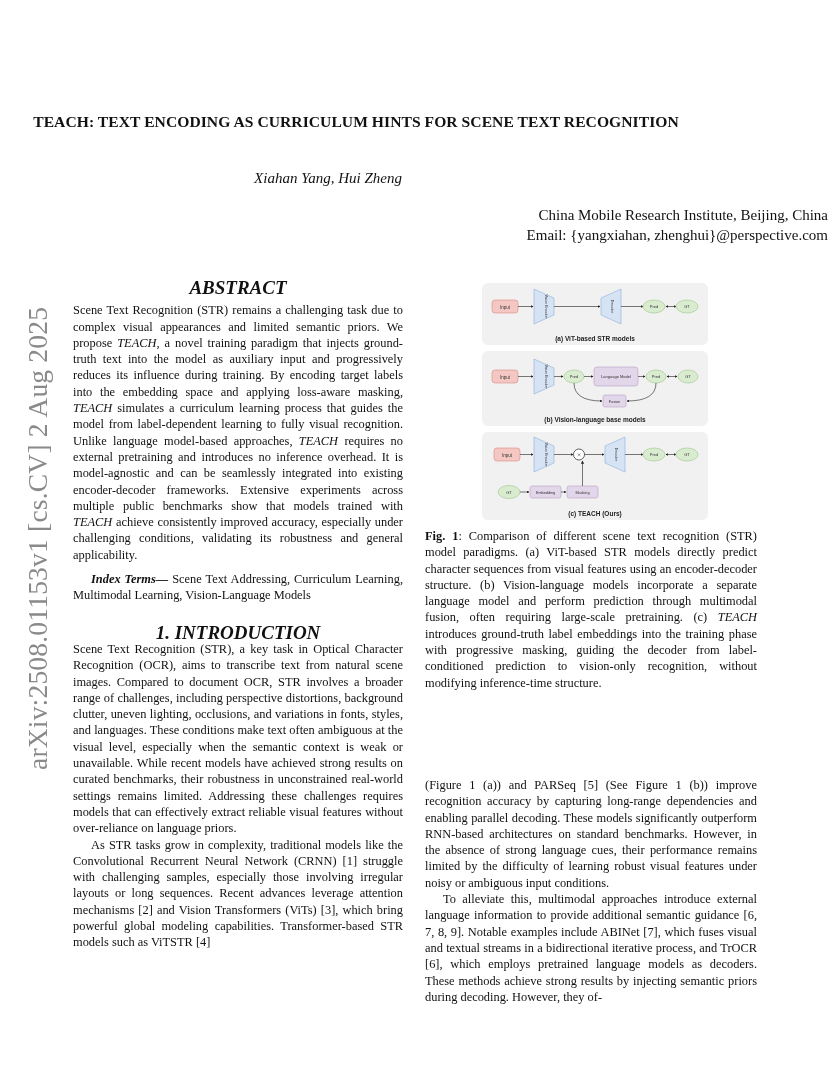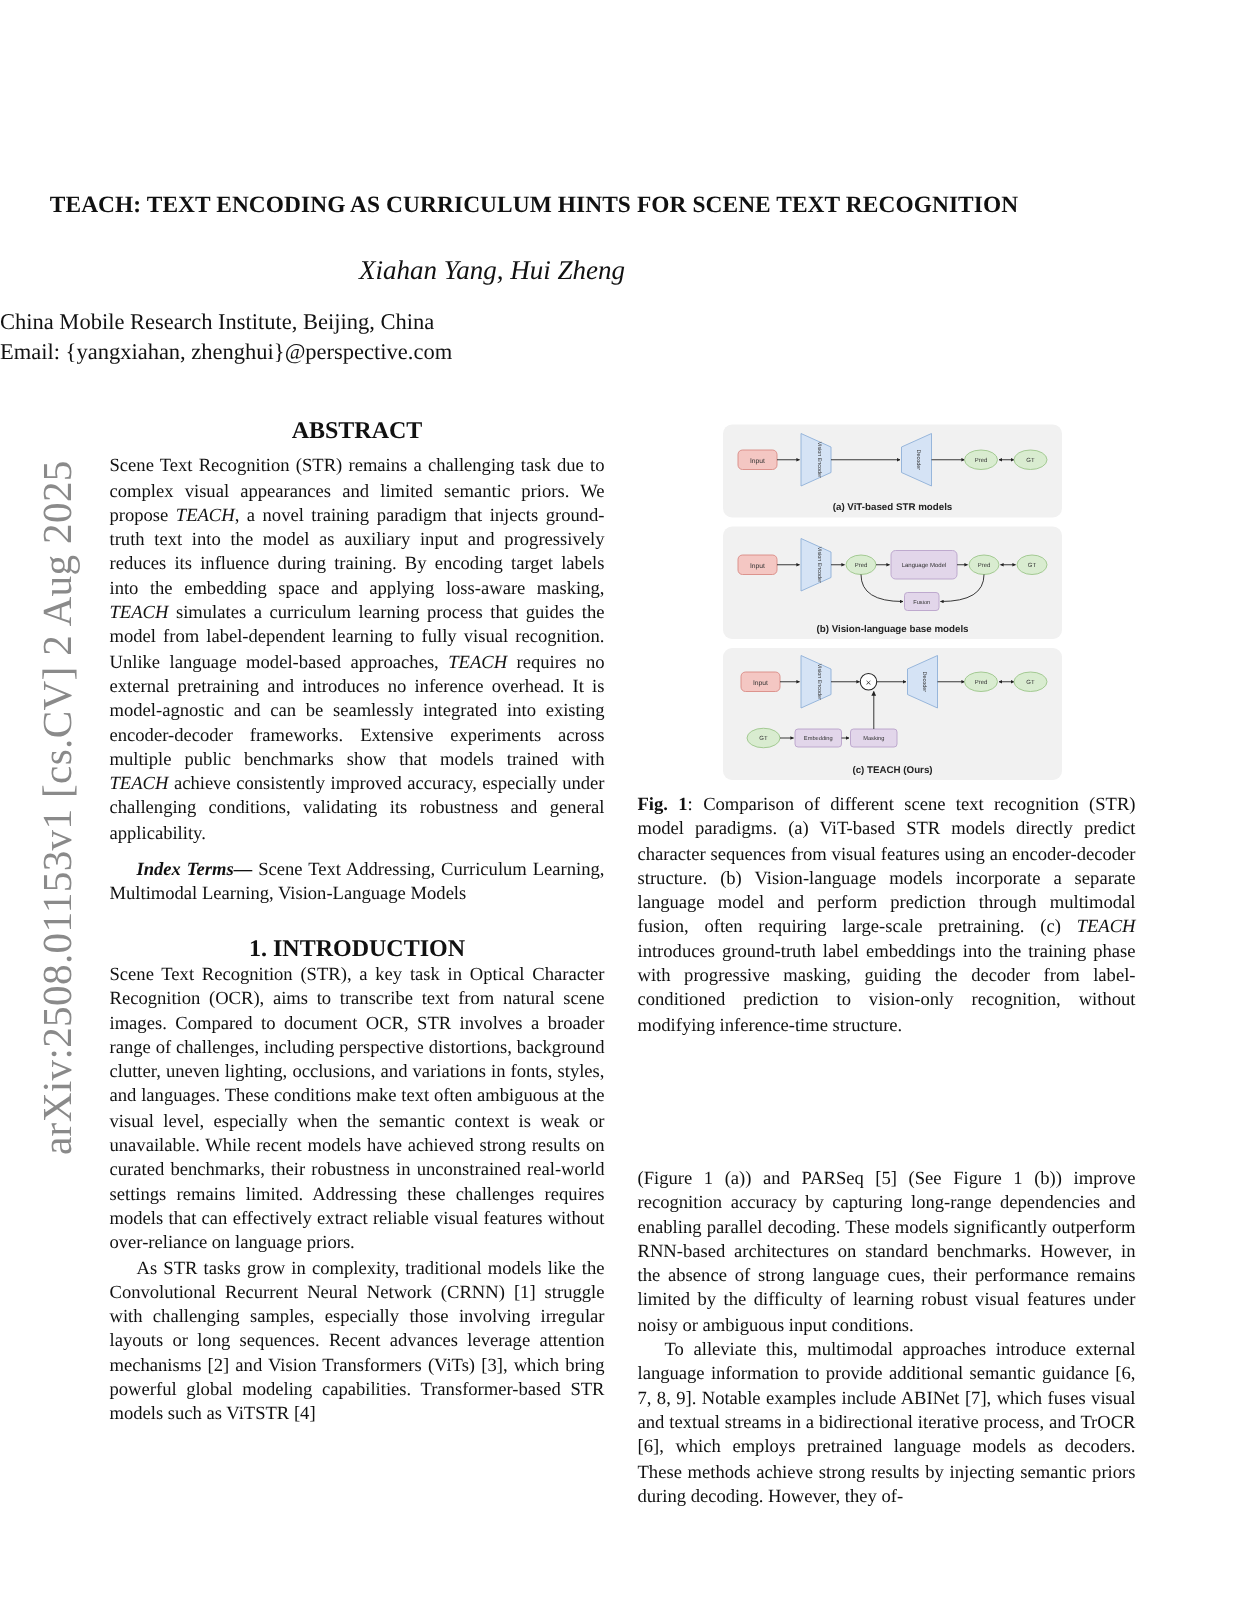--- a/index.html
+++ b/index.html
@@ -1,27 +1,27 @@
 <!DOCTYPE html>
 <html><head>
 <meta charset="utf-8">
 <style>
   html, body { margin: 0; padding: 0; background: #ffffff; }
   body { width: 828px; height: 1072px; position: relative; overflow: hidden;
          font-family: "Liberation Serif", "DejaVu Serif", serif; color: #111; }
   .arxiv-stamp { position: absolute; left: 22px; top: 770px; transform-origin: 0 0; transform: rotate(-90deg);
                  font-size: 27.5px; color: #8a8a8a; white-space: nowrap; letter-spacing: 0.2px; }
-  .title { position: absolute; left: 0; width: 712px; top: 128px; text-align: center;
+  .title { position: absolute; left: 0; width: 712px; top: 113px; text-align: center;
            font-weight: bold; font-size: 15.6px; letter-spacing: 0.05px; }
-  .authors { position: absolute; left: 0; width: 656px; top: 170px; text-align: center; font-style: italic; font-size: 18px; }
-  .affil { position: absolute; left: 0; width: 828px; top: 205px; text-align: left; font-size: 15px; line-height: 20px; }
+  .authors { position: absolute; left: 0; width: 656px; top: 170px; text-align: center; font-style: italic; font-size: 15px; }
+  .affil { position: absolute; left: 0; width: 828px; top: 205px; text-align: right; font-size: 15px; line-height: 20px; }
   .col { position: absolute; font-size: 12.4px; line-height: 16.3px; text-align: justify; }
   .col-left { left: 73px; width: 330px; }
   .col-right { left: 425px; width: 332px; }
-  .heading { text-align: center; font-weight: bold; font-size: 16px; }
+  .heading { text-align: center; font-weight: bold; font-size: 19px; font-style: italic; }
   p { margin: 0; }
   .indent { text-indent: 18px; }
   .it { font-style: italic; }
   .bold { font-weight: bold; }
   .figure-wrap { position: absolute; left: 482px; top: 283px; width: 226px; }
   .panel { position: relative; background: #f1f1f1; border-radius: 6px; margin-bottom: 6px; }
   .panel svg { display: block; }
   .panel-caption { position: absolute; left: 0; right: 0; bottom: 3px; text-align: center;
                    font-family: "Liberation Sans", sans-serif; font-weight: bold; font-size: 6.5px; color: #222; }
   .fig-text { font-family: "Liberation Sans", sans-serif; }

